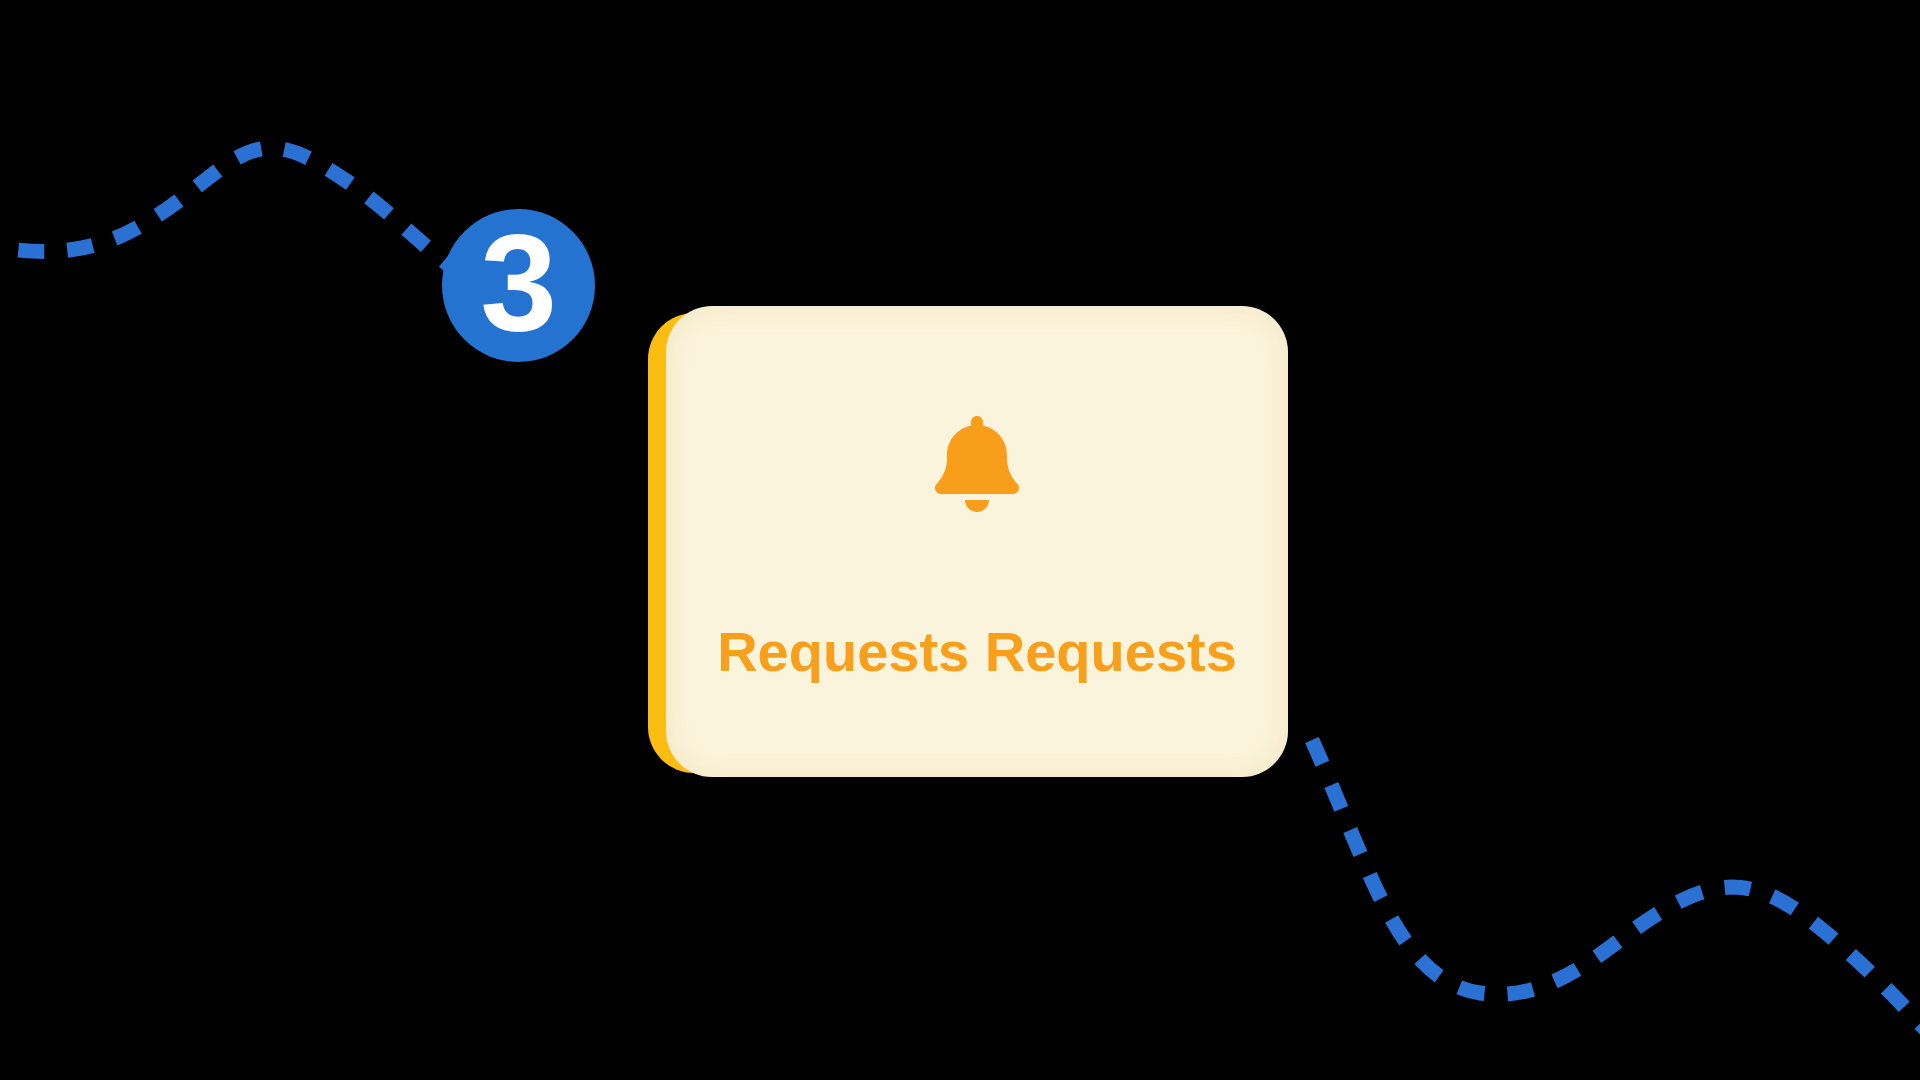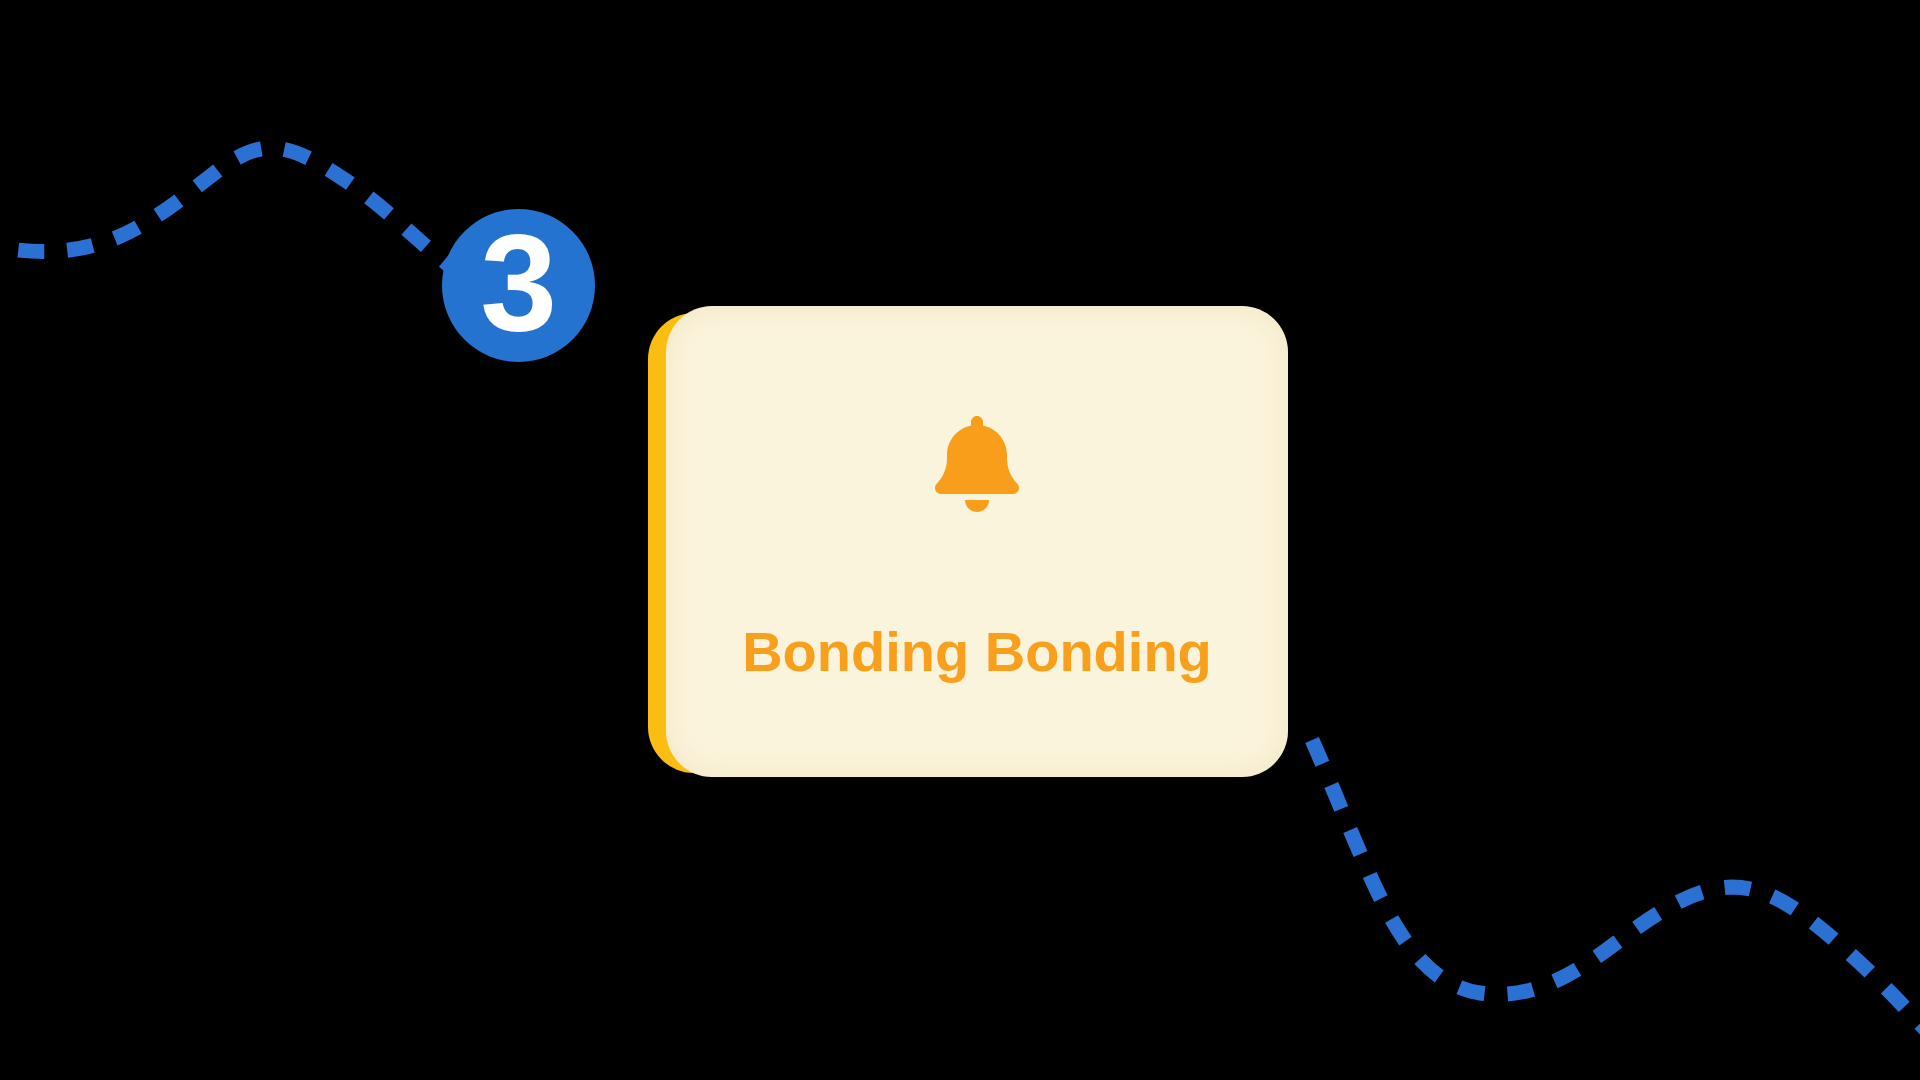--- a/index.html
+++ b/index.html
@@ -122,16 +122,16 @@
   </div>
 
   <div class="card-accent"></div>
 
   <div class="card">
     <div class="bell-wrap">
       <svg viewBox="0 0 448 512" aria-hidden="true">
         <path fill="#F99E1B" d="M224 0c-17.7 0-32 14.3-32 32v19.2C119 66 64 130.6 64 208v18.8c0 47-17.3 92.4-48.5 127.6l-7.4 8.3c-8.4 9.4-10.4 22.9-5.3 34.4S19.4 416 32 416H416c12.6 0 24-7.4 29.2-18.9s3.1-25-5.3-34.4l-7.4-8.3C401.3 319.2 384 273.8 384 226.8V208c0-77.4-55-142-128-156.8V32c0-17.7-14.3-32-32-32zm45.3 493.3c12-12 18.7-28.3 18.7-45.3H224 160c0 17 6.7 33.3 18.7 45.3s28.3 18.7 45.3 18.7s33.3-6.7 45.3-18.7z"></path>
       </svg>
     </div>
-    <div class="card-label">Bonding Bonding</div>
+    <div class="card-label">Requests Requests</div>
   </div>
 
 </div>
 
 </body></html>

